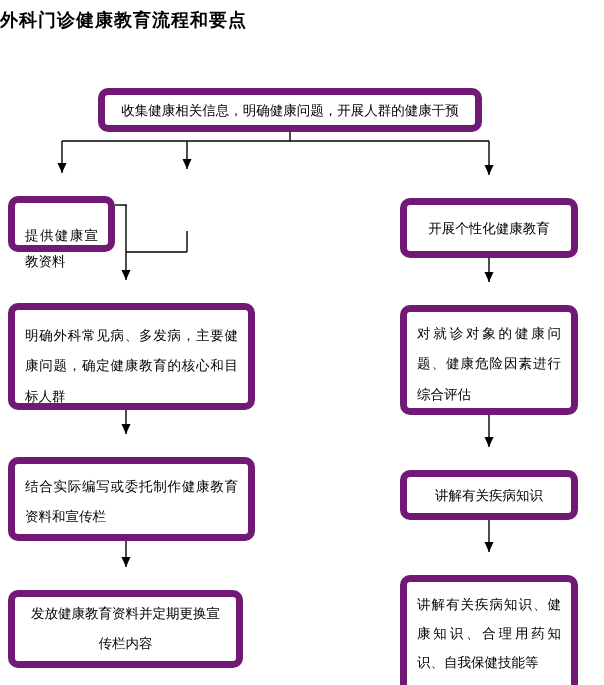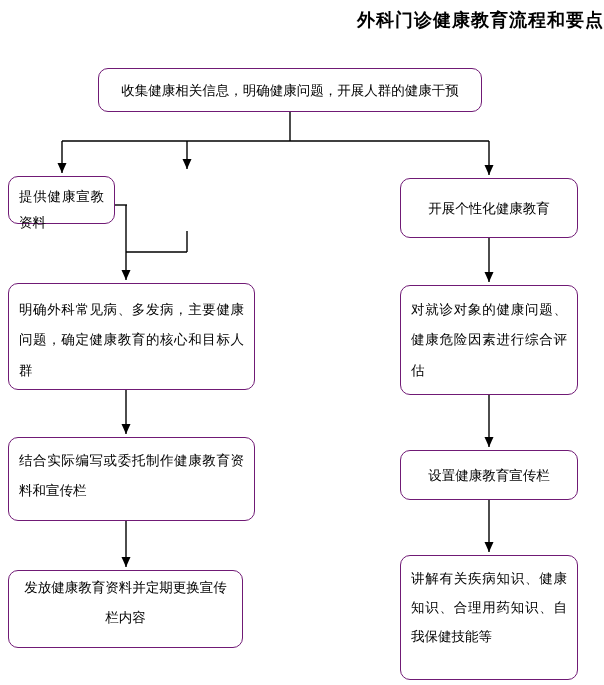--- a/index.html
+++ b/index.html
@@ -13,60 +13,61 @@
     width: 604px;
     height: 685px;
     background: #ffffff;
     overflow: hidden;
   }
   .page-title {
     position: absolute;
     top: 8px;
     left: 0;
     width: 100%;
-    text-align: right;
+    text-align: left;
     font-size: 18px;
     font-weight: bold;
     color: #000000;
     letter-spacing: 1px;
   }
   .node {
     position: absolute;
     box-sizing: border-box;
     background: #ffffff;
-    border: 1px solid #701a75;
+    border: 7px solid #701a75;
     border-radius: 10px;
     color: #000000;
     font-size: 13.5px;
     line-height: 2.25;
     padding: 4px 10px;
+    margin-top: 20px;
   }
   .node.center {
     display: flex;
     align-items: center;
     justify-content: center;
     text-align: center;
     padding: 2px 8px;
   }
   .node.justify {
     text-align: justify;
     text-align-last: left;
   }
   .node.center-wrap {
     text-align: center;
   }
   
   .n-collect      { left: 98px;  top: 68px;  width: 384px; height: 44px; }
-  .n-provide      { left: 8px;   top: 176px; width: 107px; height: 48px; line-height: 1.95; padding-top: 6px; }
+  .n-provide      { left: 8px;   top: 176px; width: 107px; height: 56px; line-height: 1.95; padding-top: 19px; }
   .n-setup        { left: 143px; top: 172px; width: 88px;  height: 59px; line-height: 1.95; padding-top: 4px; }
   .n-personalized { left: 400px; top: 178px; width: 178px; height: 60px; }
   .n-identify     { left: 8px;   top: 283px; width: 247px; height: 107px; padding-top: 10px; }
   .n-produce      { left: 8px;   top: 437px; width: 247px; height: 84px;  padding-top: 7px; }
   .n-distribute   { left: 8px;   top: 570px; width: 235px; height: 78px;  padding-top: 1px; }
-  .n-assess       { left: 400px; top: 285px; width: 178px; height: 110px; padding-top: 8px; }
+  .n-assess       { left: 400px; top: 285px; width: 178px; height: 110px; padding-top: 8px; font-family: Liberation Mono, monospace; }
   .n-determine    { left: 400px; top: 450px; width: 178px; height: 50px; }
   .n-explain      { left: 400px; top: 555px; width: 178px; height: 125px; padding-top: 8px; line-height: 2.15; }
   .connectors {
     position: absolute;
     top: 0;
     left: 0;
     pointer-events: none;
   }
   .connectors line {
     stroke: #000000;
@@ -115,17 +116,17 @@
   <div class="node center n-personalized">开展个性化健康教育</div>
 
   <div class="node justify n-identify">明确外科常见病、多发病，主要健康问题，确定健康教育的核心和目标人群</div>
 
   <div class="node justify n-produce">结合实际编写或委托制作健康教育资料和宣传栏</div>
 
   <div class="node center-wrap n-distribute">发放健康教育资料并定期更换宣传栏内容</div>
 
   <div class="node justify n-assess">对就诊对象的健康问题、健康危险因素进行综合评估</div>
 
-  <div class="node center n-determine">设置健康教育宣传栏</div>
+  <div class="node center n-determine">讲解有关疾病知识</div>
 
   <div class="node justify n-explain">讲解有关疾病知识、健康知识、合理用药知识、自我保健技能等</div>
 
 </div>
 
 </body></html>

